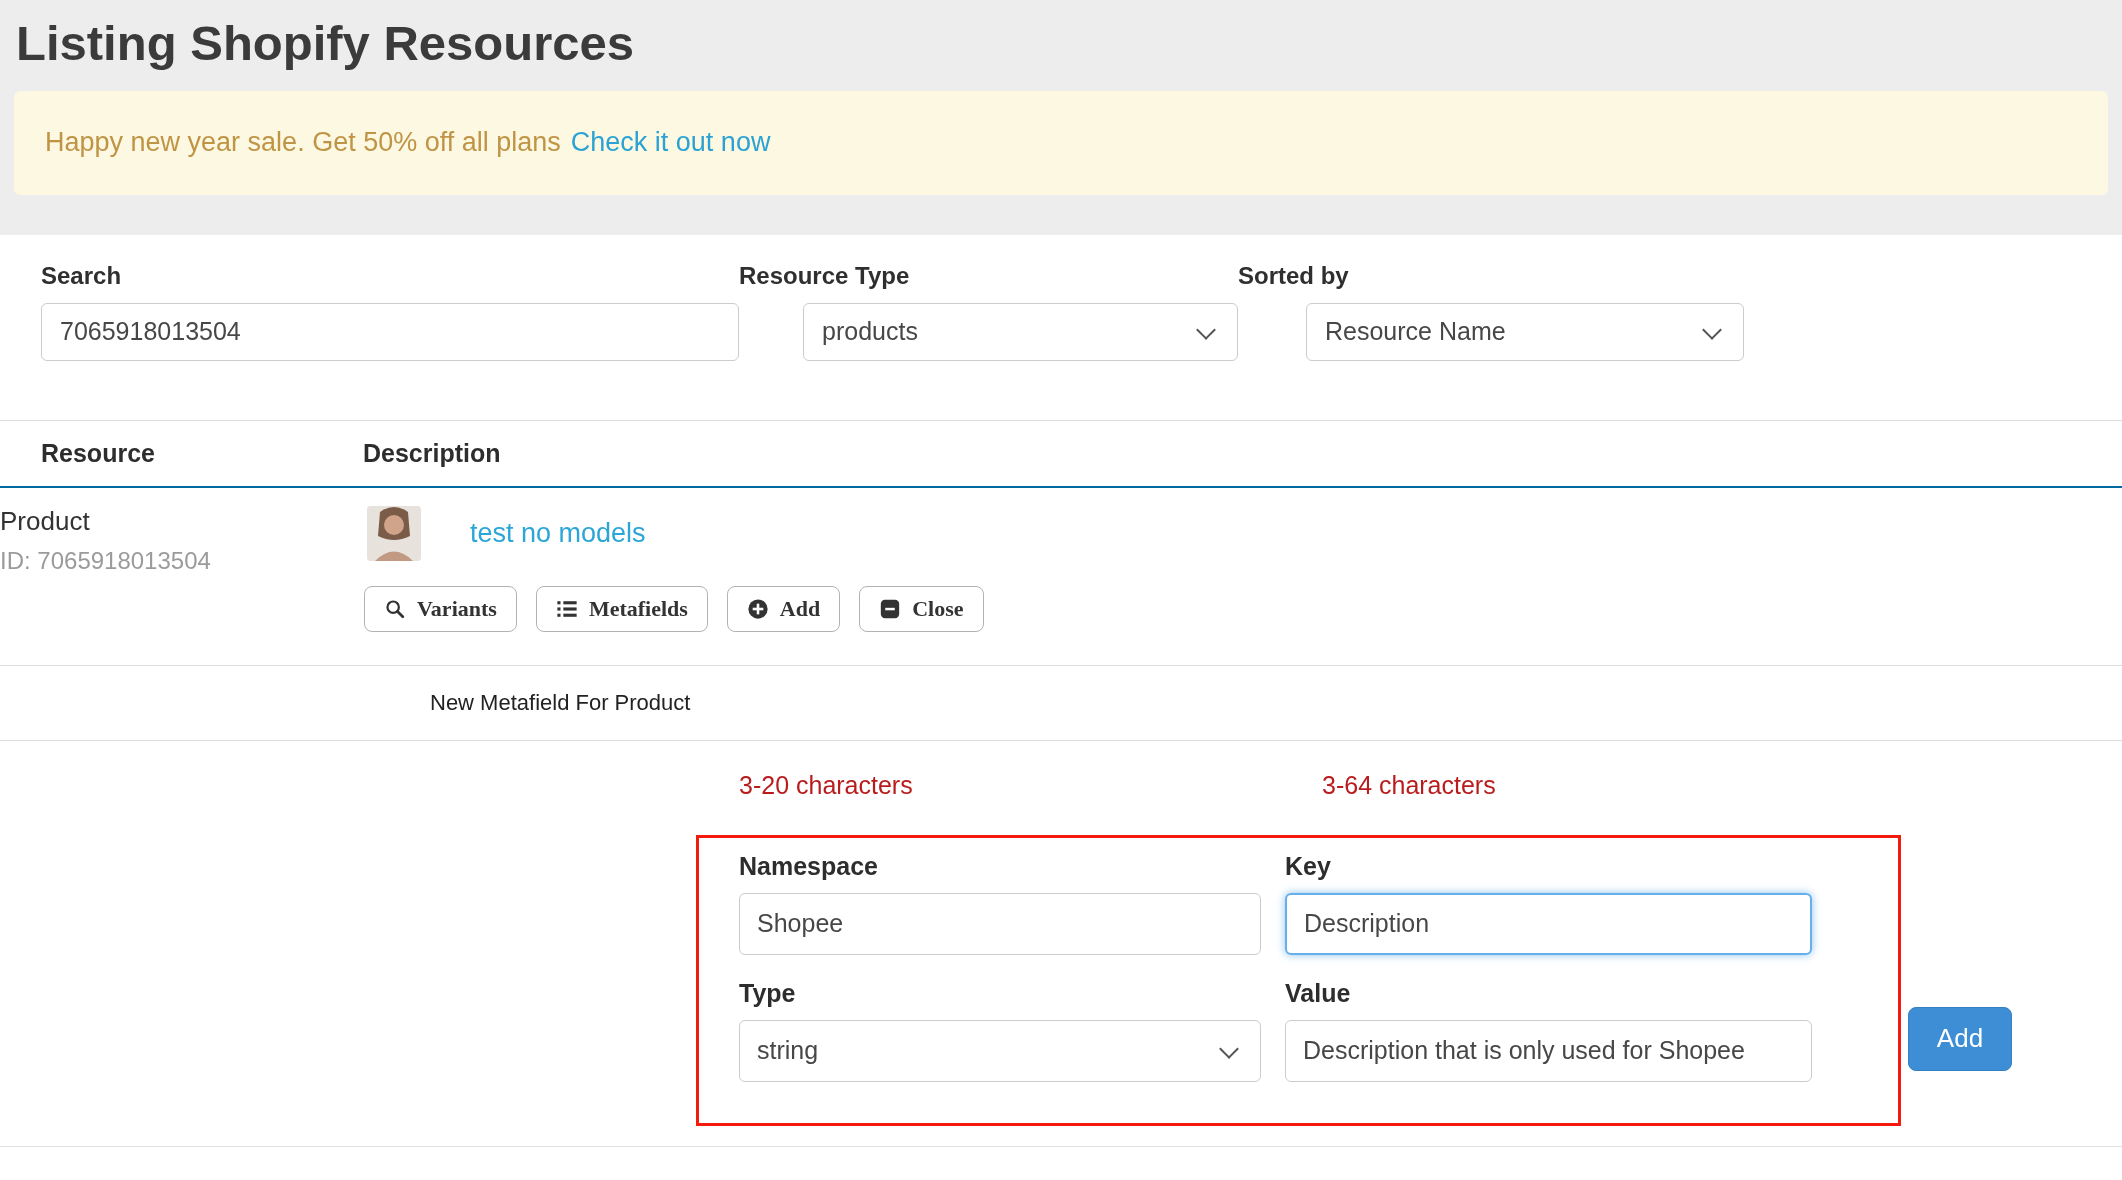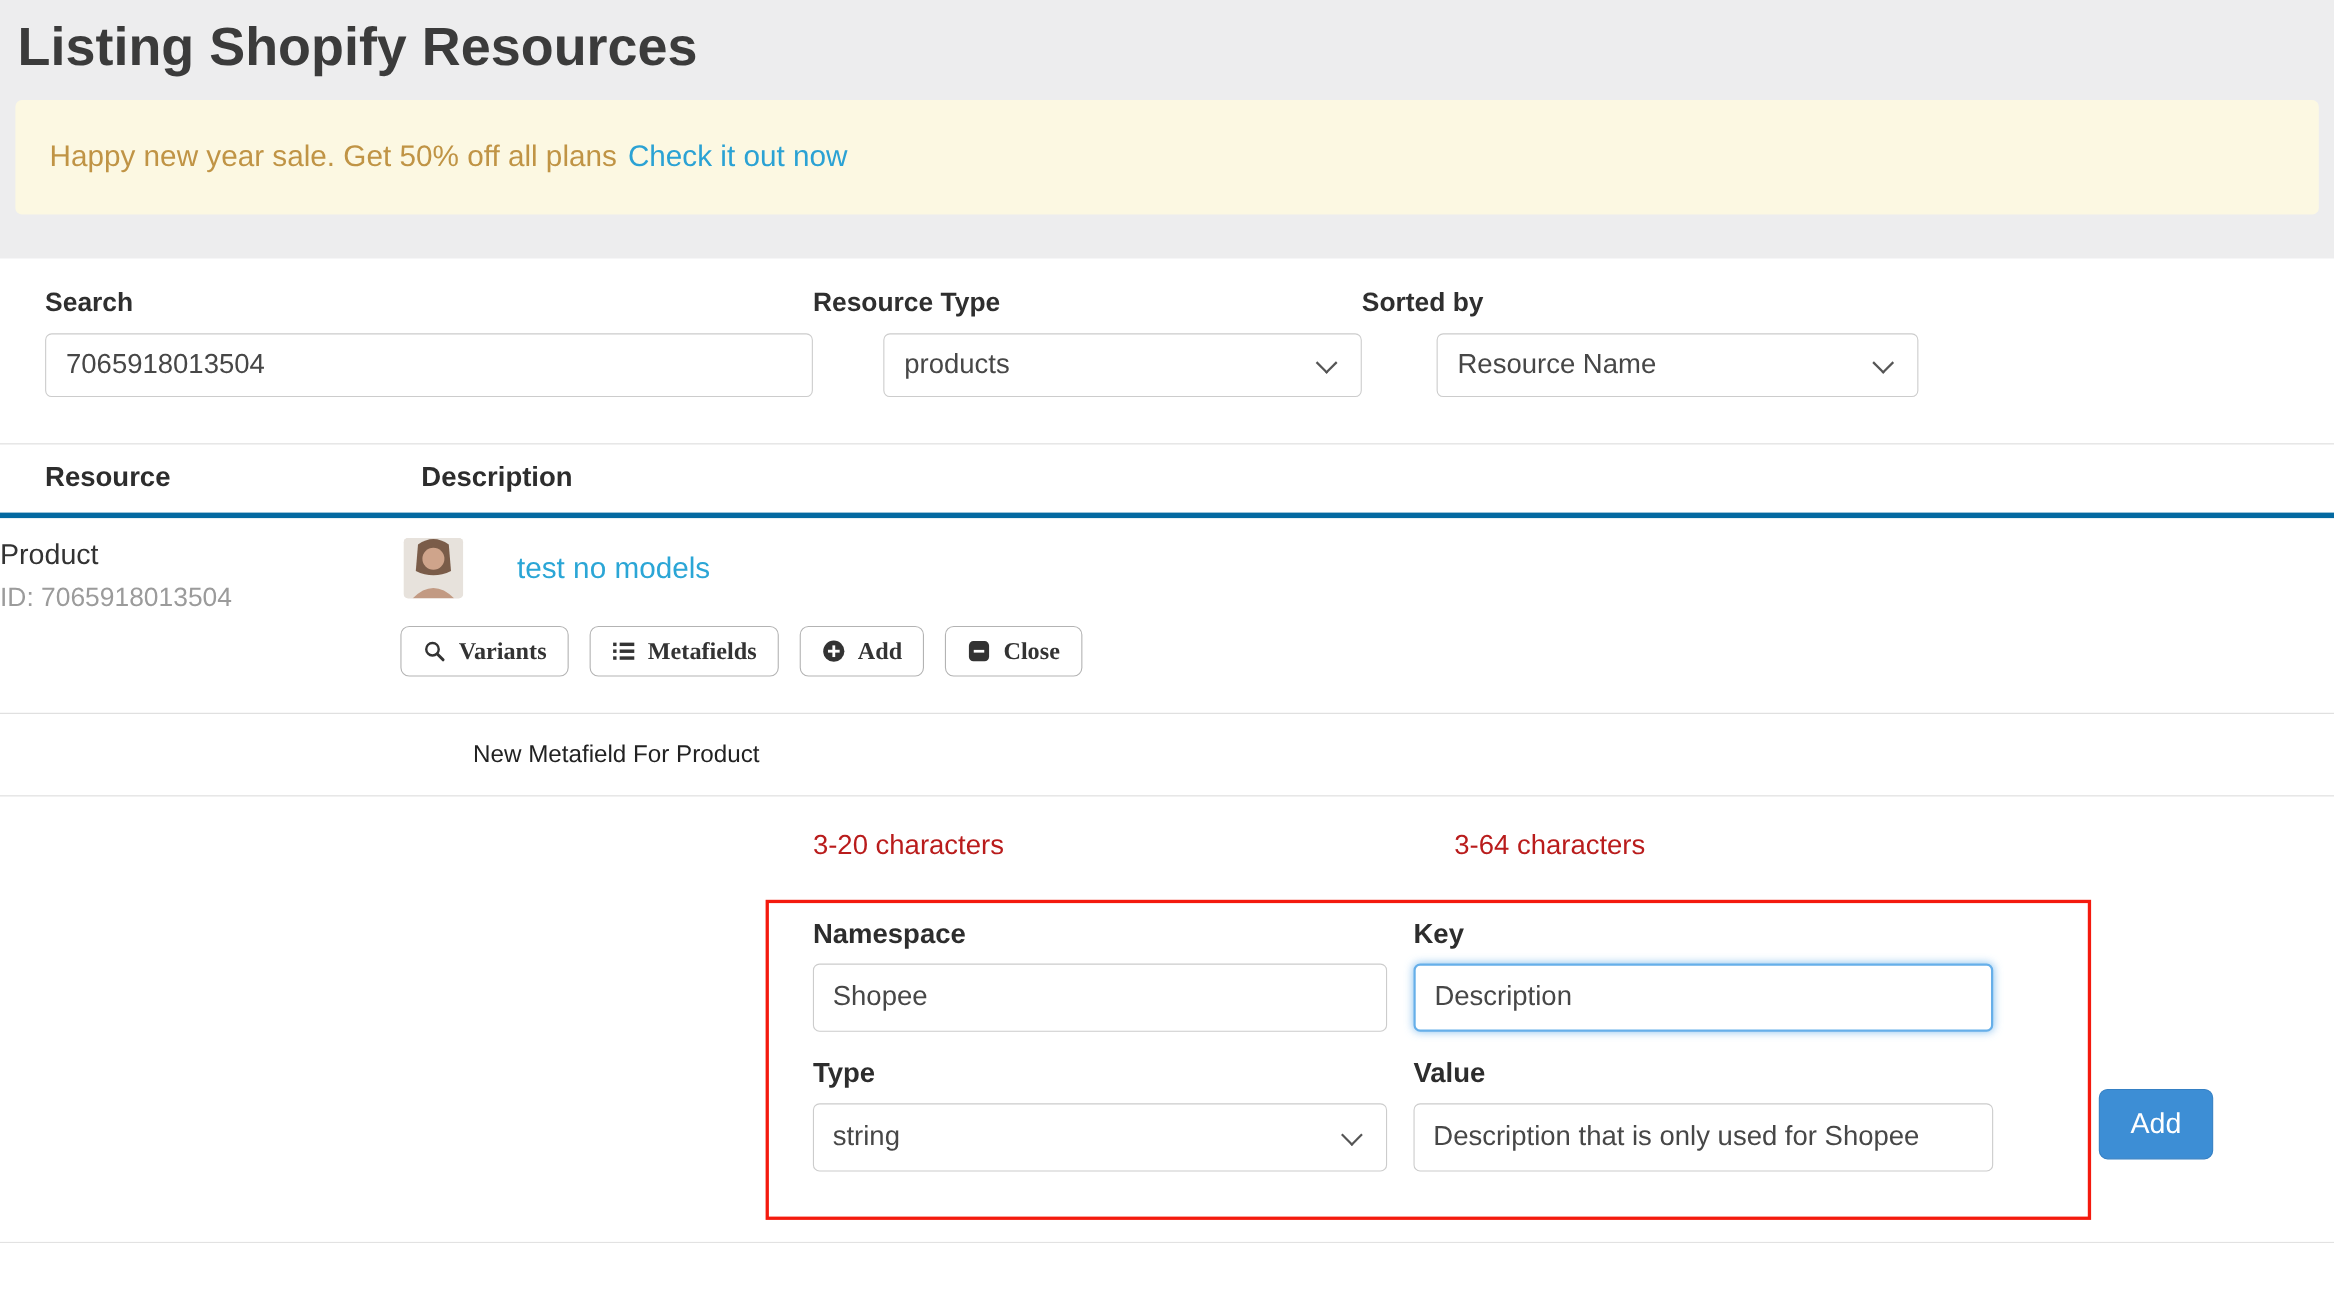--- a/index.html
+++ b/index.html
@@ -88,30 +88,29 @@
     right:24px;
     top:50%;
     width:14px; height:14px;
     border:solid #555;
     border-width:0 2px 2px 0;
     transform:translateY(-65%) rotate(45deg);
   }
 
   
   .table-head {
-    margin-top:42px;
+    margin-top:59px;
     height:68px;
     border-top:1px solid #dddddd;
-    border-bottom:5px solid #0369a1;
+    border-bottom:2px solid #0369a1;
     display:flex;
     align-items:center;
     font-size:25px;
     font-weight:bold;
     color:#2d2d2d;
-    gap:20px;
   }
   .col-resource { width:363px; padding-left:41px; }
   .col-desc { flex:1; }
 
   .trow {
     height:178px;
     border-bottom:1px solid #dddddd;
     display:flex;
     padding-top:18px;
   }

